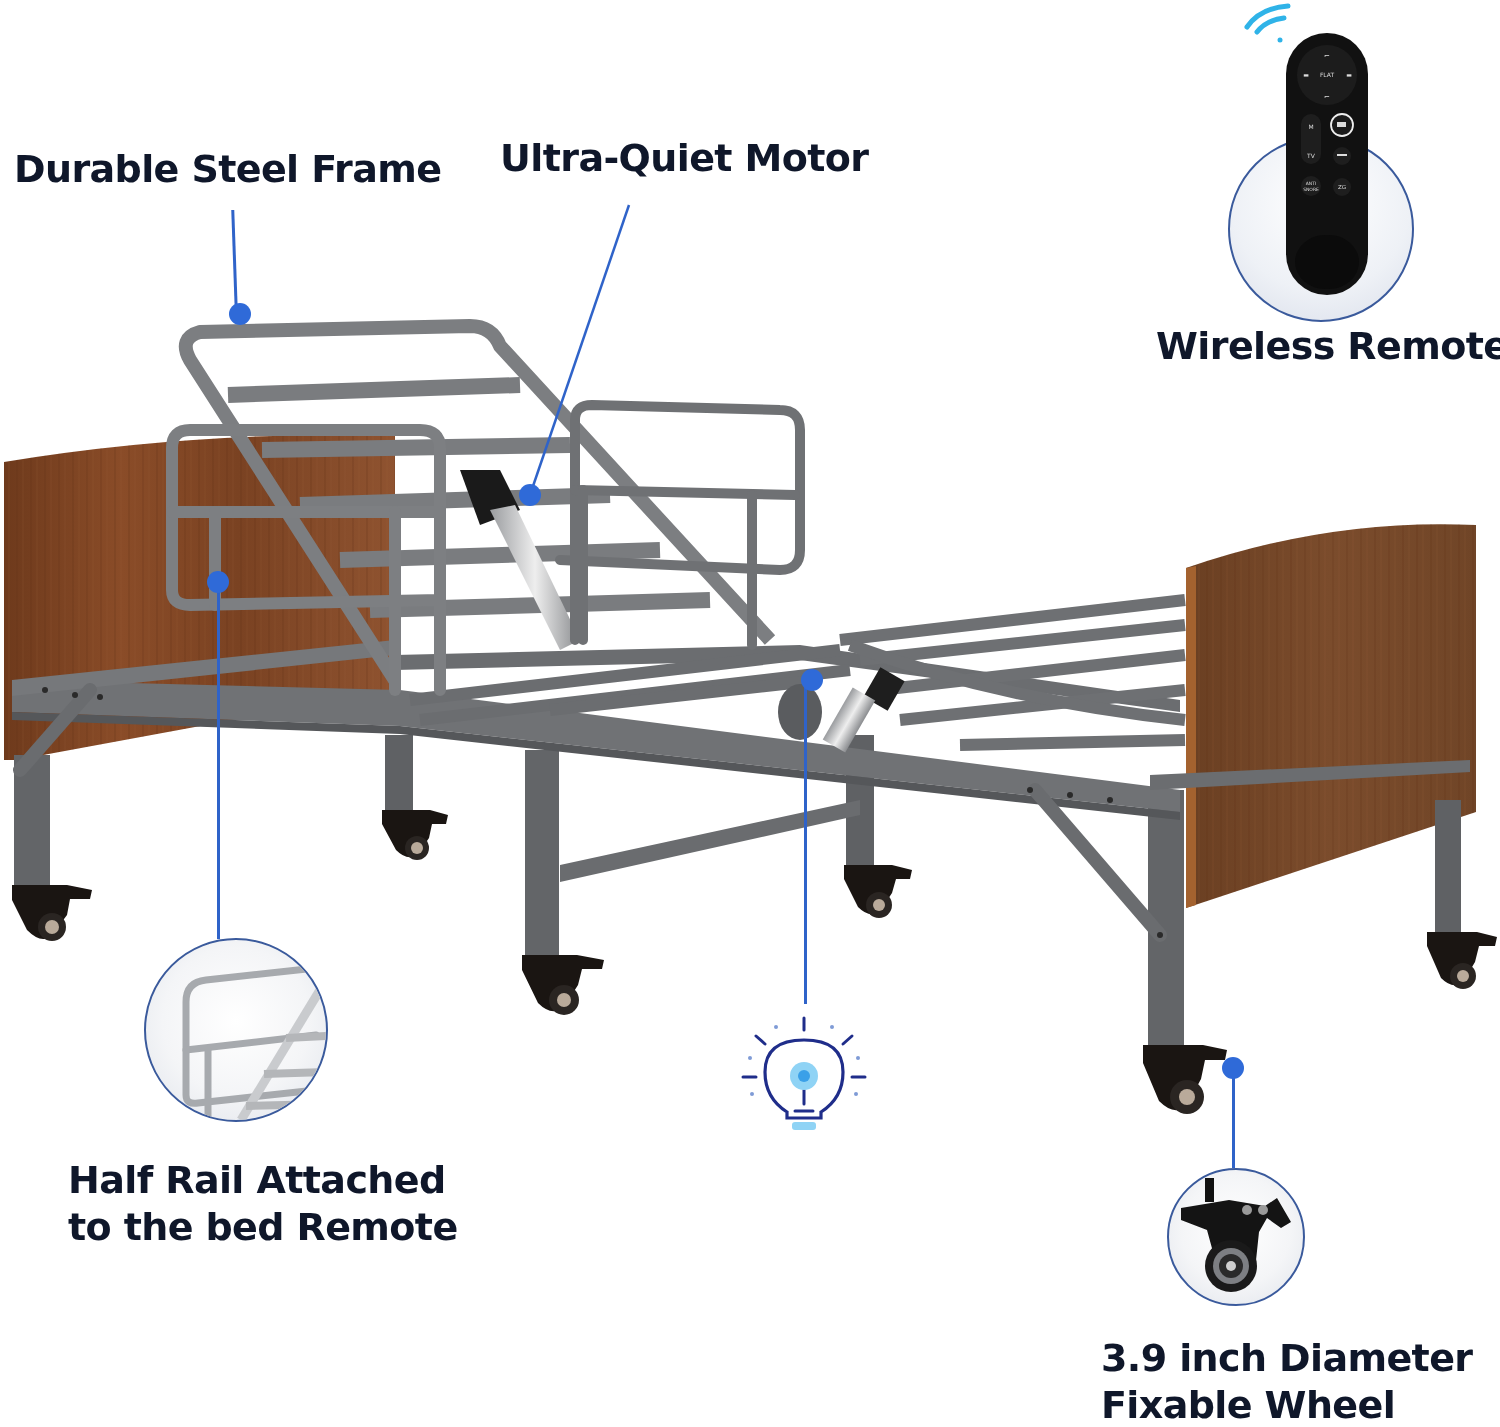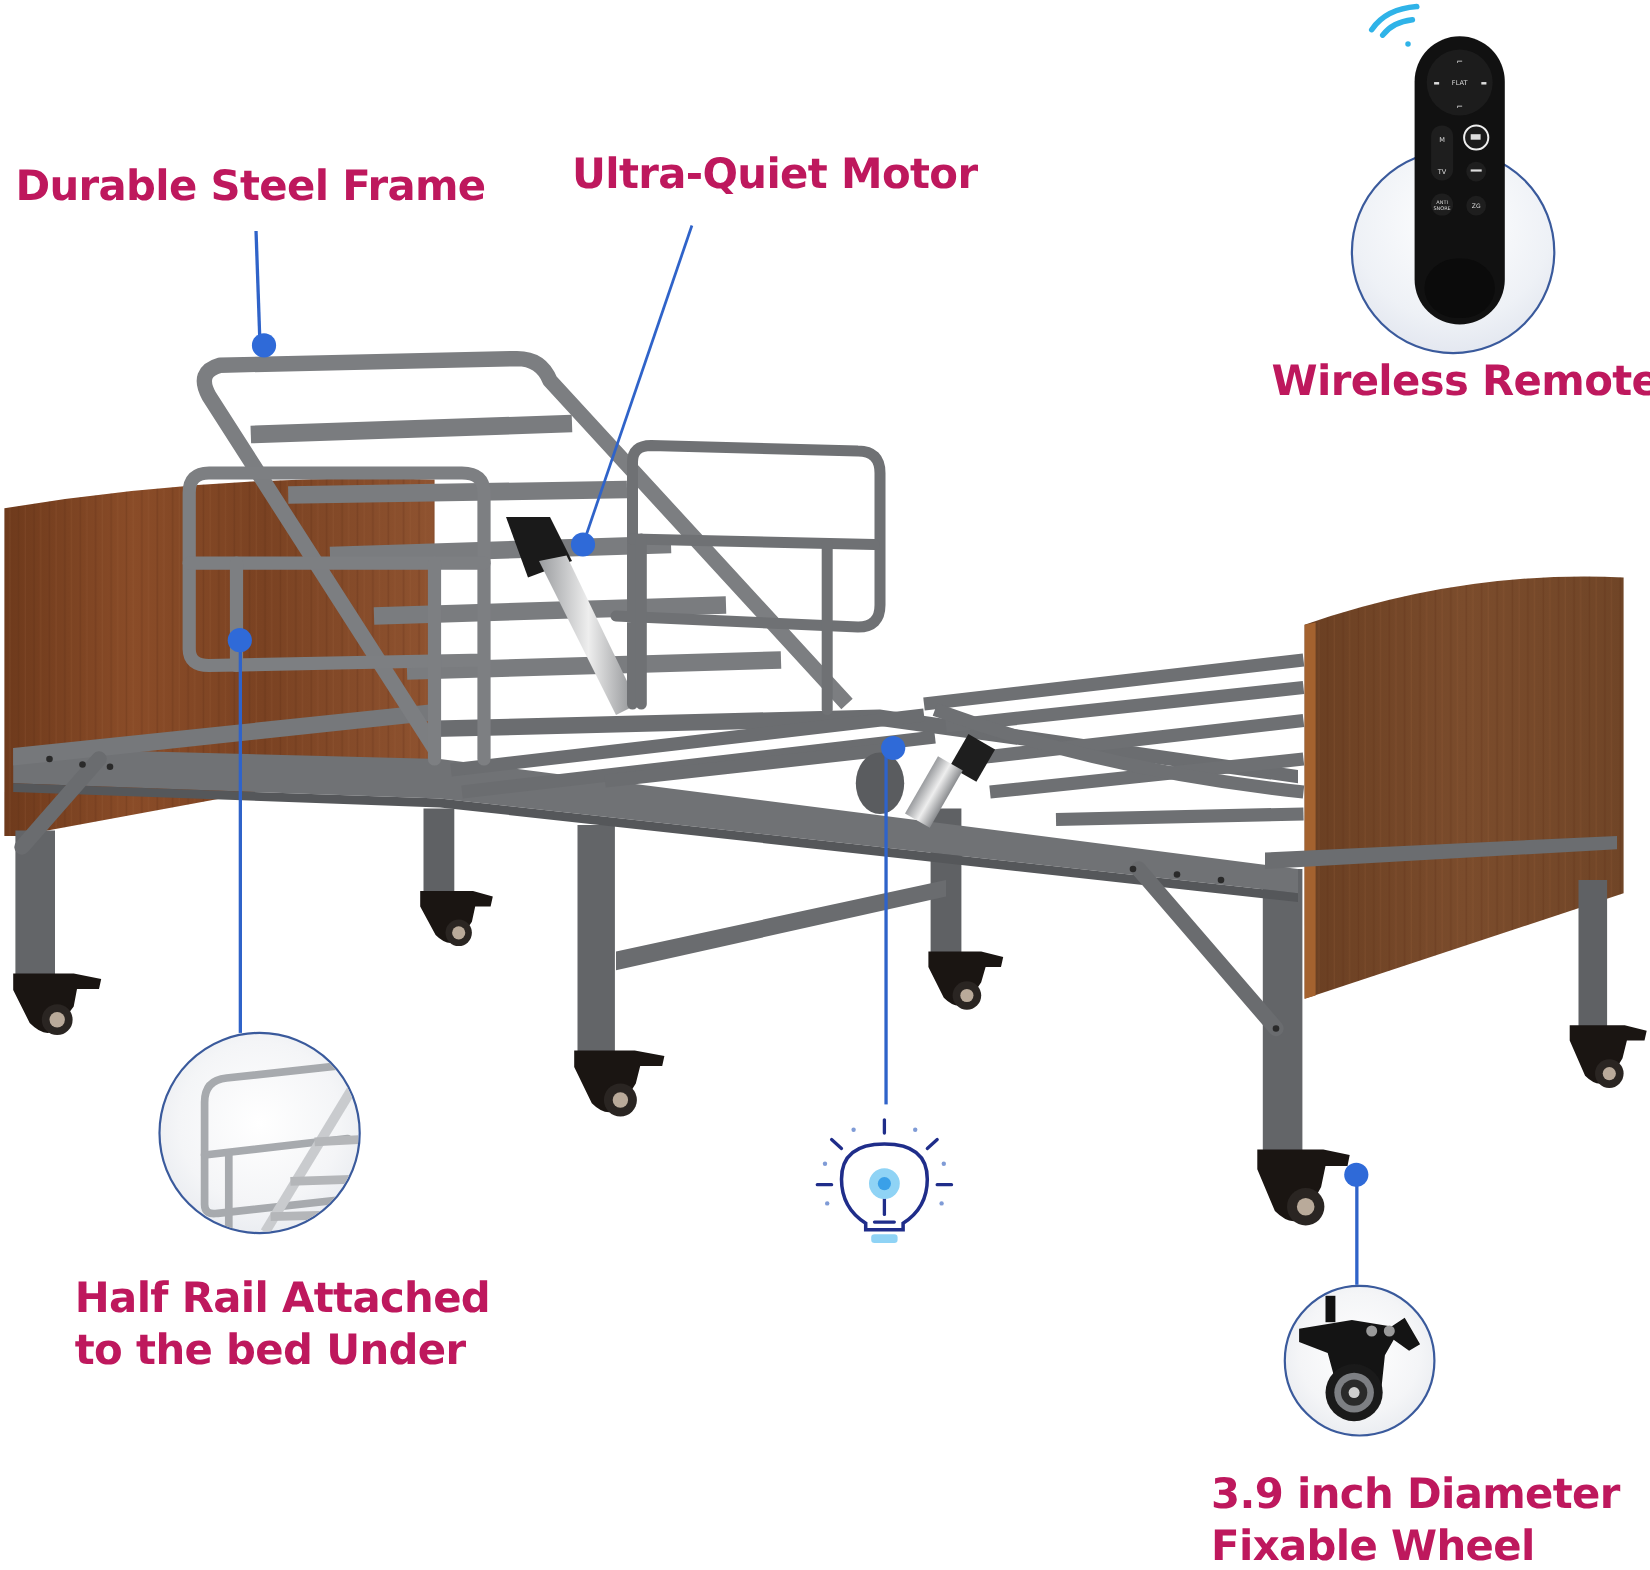--- a/index.html
+++ b/index.html
@@ -1,19 +1,19 @@
 <!DOCTYPE html>
 <html><head>
 <meta charset="utf-8">
 <style>
   html, body { margin:0; padding:0; background:#ffffff; }
   body { width:1500px; height:1427px; position:relative; overflow:hidden; font-family:"DejaVu Sans", sans-serif; }
   .stage { position:absolute; left:0; top:0; width:1500px; height:1427px; }
   .label {
-    position:absolute; color:#be185d; font-weight:bold; font-family:"DejaVu Sans", sans-serif;
+    position:absolute; color:#0f172a; font-weight:bold; font-family:"DejaVu Sans", sans-serif;
     font-size:38px; line-height:47px; letter-spacing:-0.6px; white-space:nowrap;
   }
   .label .line { display:block; }
   .callout-line { position:absolute; background:#2f63c9; }
   .dot { position:absolute; width:22px; height:22px; border-radius:50%; background:#2f6ad8; }
   svg { position:absolute; left:0; top:0; }
   .inset { position:absolute; border-radius:50%; border:2px solid #3a5a9c; overflow:hidden;
     background:radial-gradient(circle at 50% 45%, #ffffff 0%, #f4f5f7 55%, #dfe3ea 100%); }
 </style>
 </head>
@@ -279,28 +279,28 @@
 
   <div class="dot" style="left:229px; top:303px;"></div>
   <div class="dot" style="left:519px; top:484px;"></div>
   <div class="dot" style="left:207px; top:571px;"></div>
   <div class="dot" style="left:801px; top:669px;"></div>
   <div class="dot" style="left:1222px; top:1057px;"></div>
 
   <div class="label" style="left:14px; top:146px;">
     <span class="line">Durable Steel Frame</span>
   </div>
-  <div class="label" style="left:500px; top:135px;margin-left:20px;">
+  <div class="label" style="left:500px; top:135px;">
     <span class="line">Ultra-Quiet Motor</span>
   </div>
   <div class="label" style="left:1156px; top:323px;">
     <span class="line">Wireless Remote</span>
   </div>
   <div class="label" style="left:68px; top:1157px;">
     <span class="line">Half Rail Attached</span>
-    <span class="line">to the bed Under</span>
+    <span class="line">to the bed Remote</span>
   </div>
   <div class="label" style="left:1101px; top:1335px;">
     <span class="line">3.9 inch Diameter</span>
     <span class="line">Fixable Wheel</span>
   </div>
 
 </div>
 
 </body></html>

